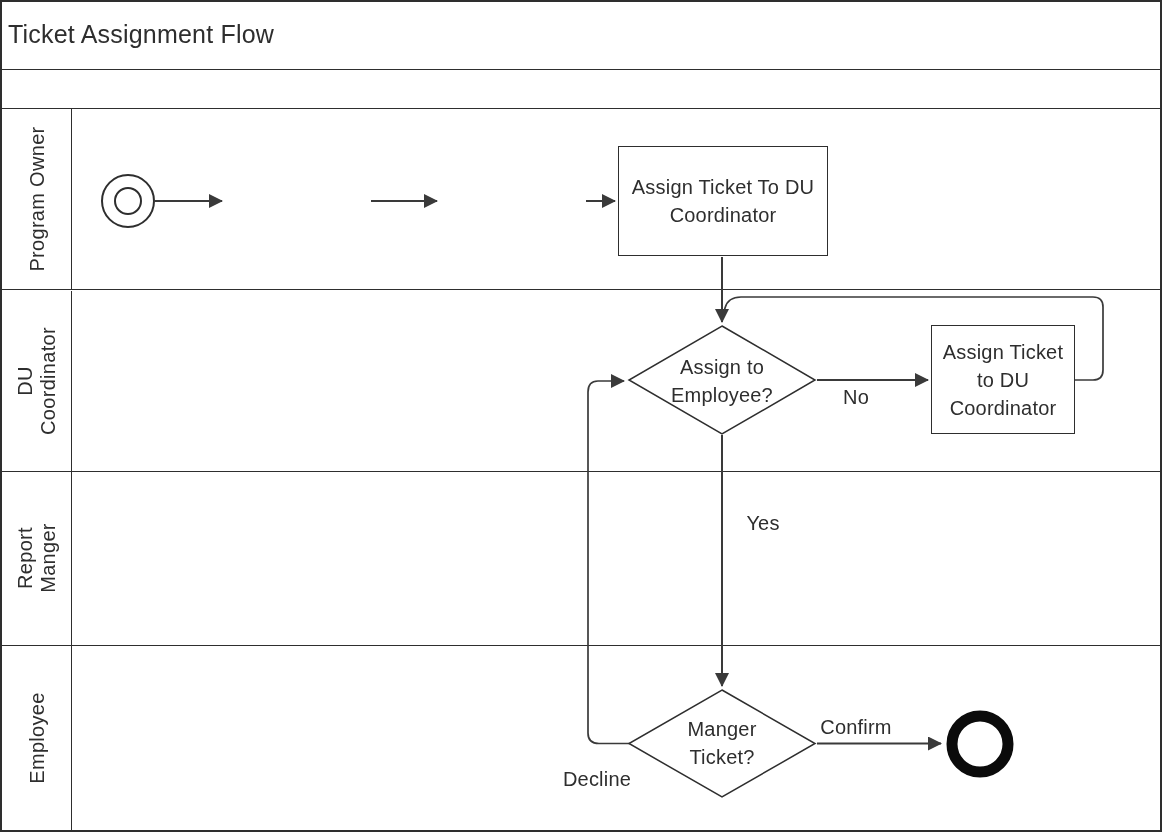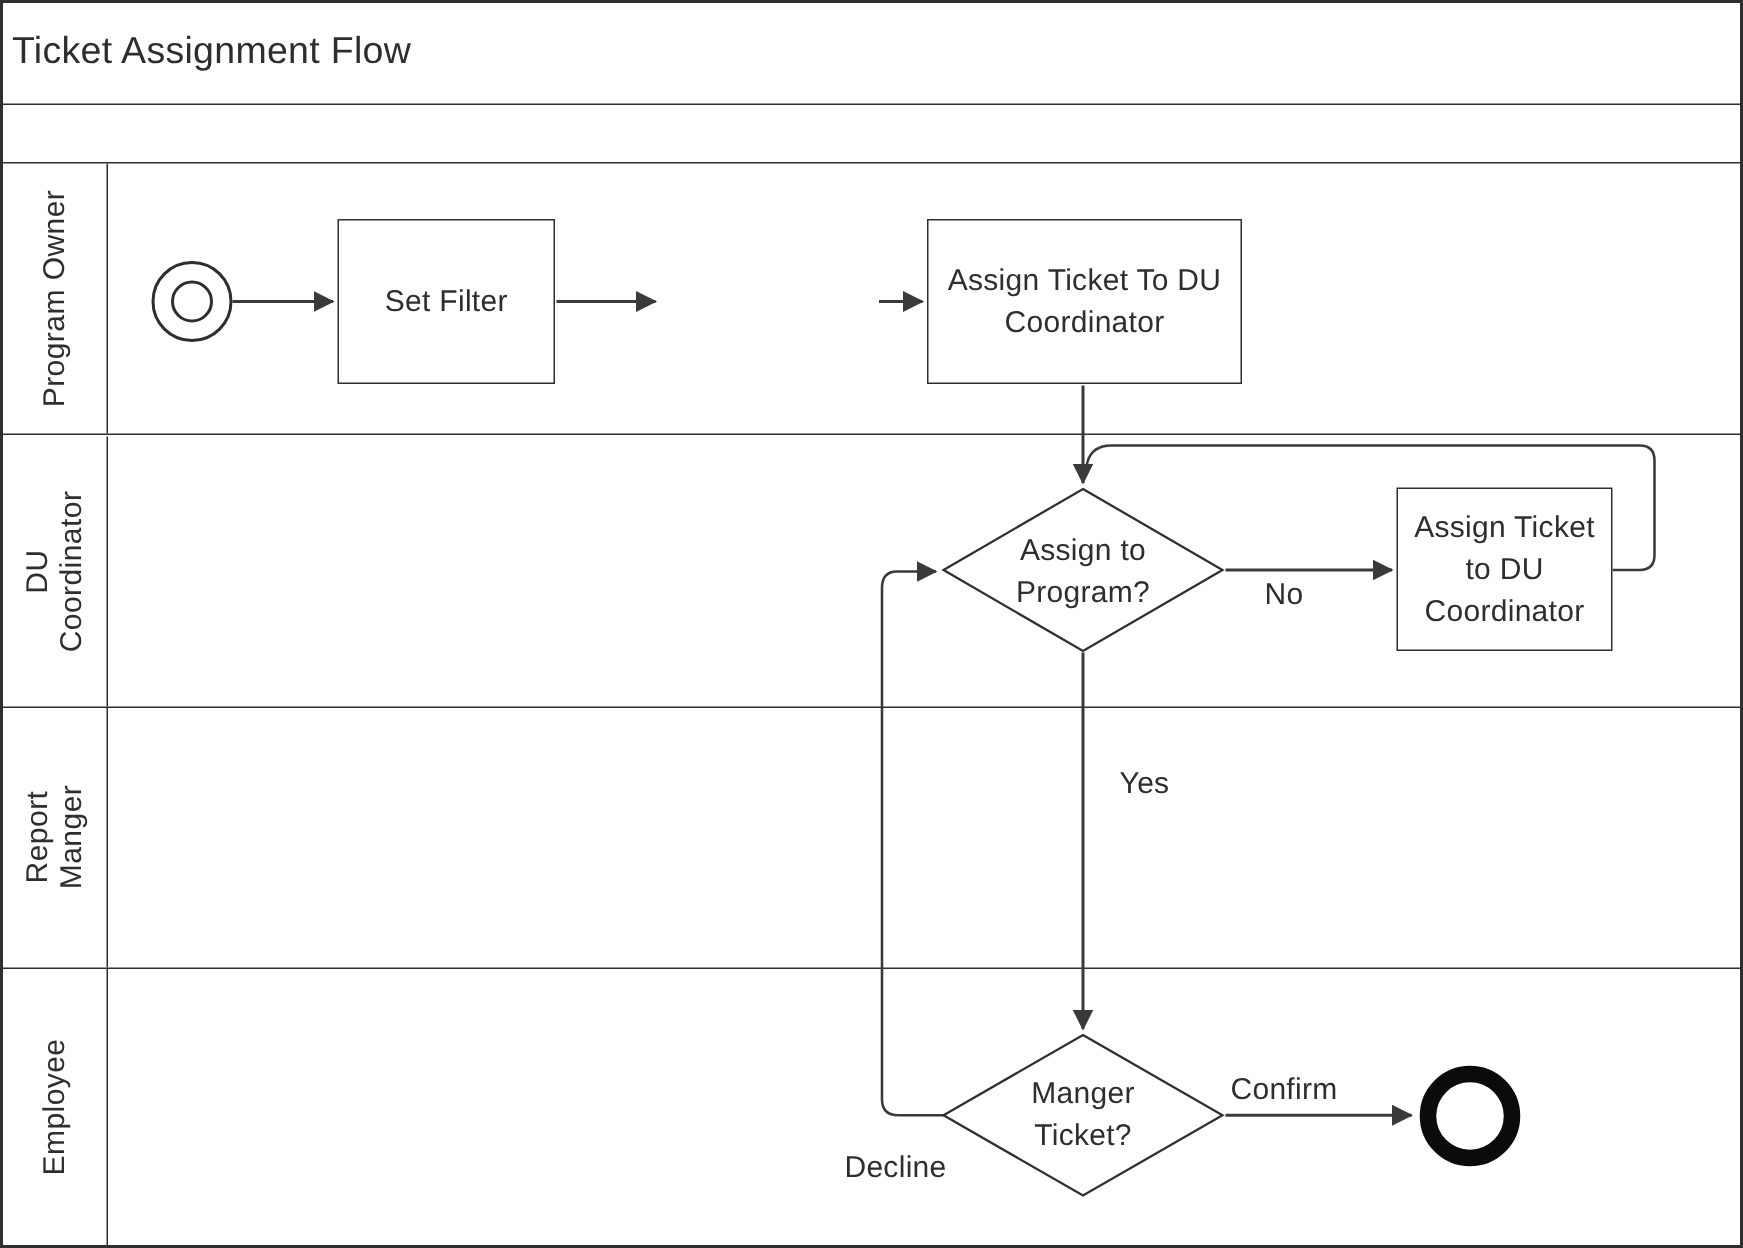--- a/index.html
+++ b/index.html
@@ -138,31 +138,28 @@
     <line x1="722" y1="435" x2="722" y2="686" stroke="#3a3a3a" stroke-width="2" marker-end="url(#arrow)"></line>
     <line x1="817" y1="743.5" x2="941" y2="743.5" stroke="#3a3a3a" stroke-width="2" marker-end="url(#arrow)"></line>
     <path d="M631,743.5 L599,743.5 Q588,743.5 588,733 L588,392 Q588,381 598,381 L624,381" fill="none" stroke="#3a3a3a" stroke-width="1.7" marker-end="url(#arrow)"></path>
 
     <polygon points="722,326 815,380 722,434 629,380" fill="#ffffff" stroke="#2e2e2e" stroke-width="1.5"></polygon>
     <polygon points="722,690 815,743.5 722,797 629,743.5" fill="#ffffff" stroke="#2e2e2e" stroke-width="1.5"></polygon>
 
     <circle cx="980" cy="744" r="28" fill="#ffffff" stroke="#0b0b0b" stroke-width="11"></circle>
   </svg>
 
-  <div class="task-box" style="left:225px; top:146px; width:145px; height:110px;">
-    <span>Set Filter</span>
-  </div>
   <div class="task-box" style="left:618px; top:146px; width:210px; height:110px; padding:0 10px;">
     <span>Assign Ticket To DU Coordinator</span>
   </div>
   <div class="task-box" style="left:931px; top:325px; width:144px; height:109px; padding:0 6px;">
     <span>Assign Ticket to DU Coordinator</span>
   </div>
 
-  <div class="diamond-label" style="left:652px; top:351px; width:140px; height:60px;">Assign to Program?</div>
+  <div class="diamond-label" style="left:652px; top:351px; width:140px; height:60px;">Assign to Employee?</div>
   <div class="diamond-label" style="left:662px; top:713px; width:120px; height:60px;">Manger Ticket?</div>
 
   <div class="edge-label" style="left:856px; top:397px;">No</div>
   <div class="edge-label" style="left:763px; top:523px;">Yes</div>
   <div class="edge-label" style="left:856px; top:727px;">Confirm</div>
   <div class="edge-label" style="left:597px; top:779px;">Decline</div>
 
   <div class="outer-border"></div>
 </div>
 

